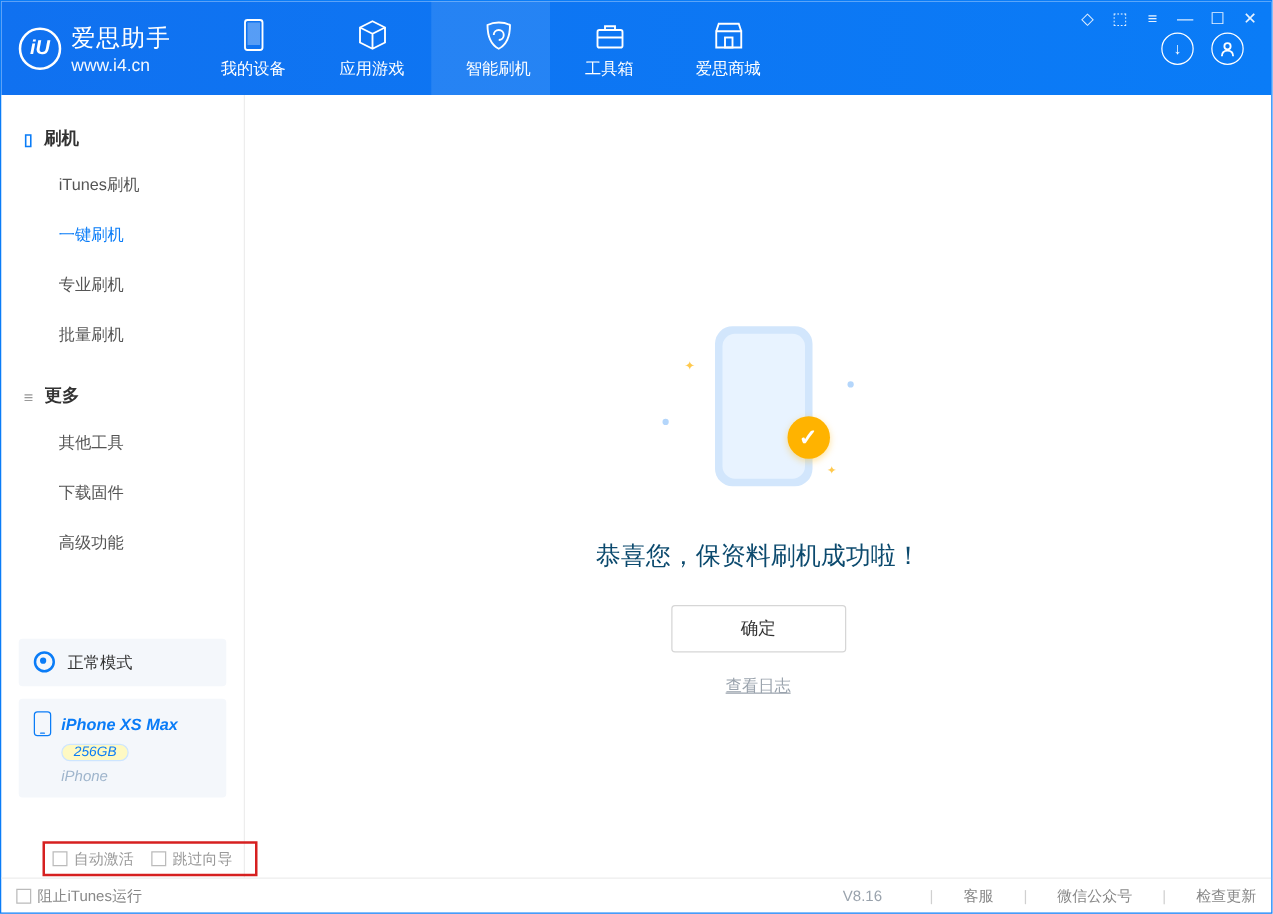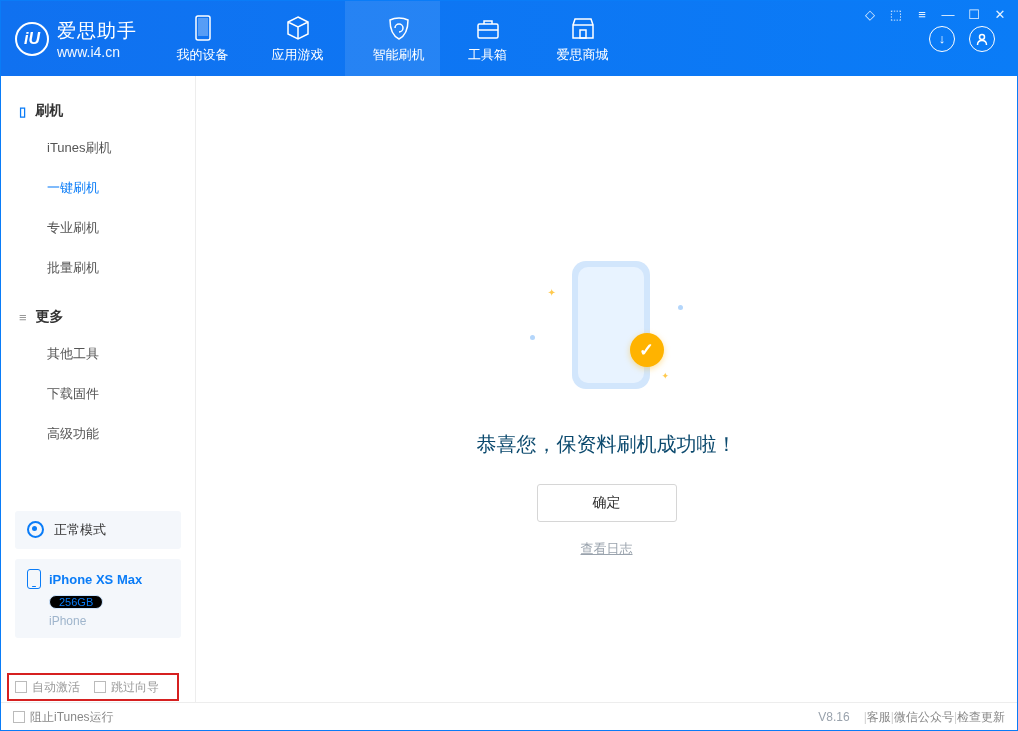--- a/index.html
+++ b/index.html
@@ -29,52 +29,52 @@
 .side-section-header { display: flex; align-items: center; gap: 9px; padding: 8px 18px; font-size: 14px; font-weight: 600; color: #333; }
 .side-device-icon { color: #0a7cf7; font-size: 13px; }
 .side-list-icon { color: #999; font-size: 13px; }
 .side-item { padding: 11px 0 11px 46px; font-size: 13px; color: #555; cursor: pointer; }
 .side-item.active { color: #0a7cf7; }
 
 .device-boxes { padding: 0 14px; }
 .mode-box { background: #f4f7fb; border-radius: 3px; padding: 10px 12px; display: flex; gap: 10px; font-size: 13px; color: #333; margin-top: 8px; }
 .mode-ring { width: 17px; height: 17px; border-radius: 50%; border: 2px solid #0a7cf7; position: relative; }
 .mode-ring::after { content: ""; position: absolute; top: 3px; left: 3px; width: 5px; height: 5px; border-radius: 50%; background: #0a7cf7; }
-.device-box { background: #f4f7fb; border-radius: 3px; padding: 10px 12px; margin-top: 10px; }
+.device-box { background: #f4f7fb; border-radius: 3px; padding: 10px 12px; margin-top: 10px; font-style: italic; }
 .device-row1 { display: flex; align-items: center; gap: 8px; font-size: 13px; font-weight: 700; color: #0a7cf7; }
 .phone-ic { width: 14px; height: 20px; border: 1.8px solid #0a7cf7; border-radius: 3px; position: relative; }
 .phone-ic::after { content: ""; position: absolute; bottom: 1px; left: 50%; transform: translateX(-50%); width: 4px; height: 1.5px; background: #0a7cf7; border-radius: 1px; }
-.capacity { color: #0a7cf7; background: #000000; border: 1px solid #cde5ff; border-radius: 9px; padding: 0 9px; font-size: 11px; margin: 6px 0 0 22px; display: inline-block; }
+.capacity { color: #0a7cf7; background: #fef9c3; border: 1px solid #cde5ff; border-radius: 9px; padding: 0 9px; font-size: 11px; margin: 6px 0 0 22px; display: inline-block; }
 .device-type { color: #9fb5cc; font-size: 12px; margin: 4px 0 0 22px; }
 
 
 .main { flex: 1; position: relative; display: flex; flex-direction: column; align-items: center; justify-content: center; padding-top: 40px; }
 .phone-illus { position: relative; width: 210px; height: 160px; }
 .phone-body { position: absolute; left: 70px; top: 0; width: 78px; height: 128px; border-radius: 14px; background: #d2e6fc; }
 .phone-screen { position: absolute; left: 76px; top: 6px; width: 66px; height: 116px; border-radius: 10px; background: #e8f3ff; }
 .badge-circle { position: absolute; left: 128px; top: 72px; width: 34px; height: 34px; border-radius: 50%; background: #ffb300; display: flex; align-items: center; justify-content: center; color: #fff; font-size: 18px; font-weight: bold; box-shadow: 0 2px 6px rgba(255,179,0,0.4); }
 .star1 { position: absolute; left: 46px; top: 26px; color: #ffc94d; font-size: 10px; }
 .star2 { position: absolute; left: 160px; top: 110px; color: #ffc94d; font-size: 9px; }
 .dot { position: absolute; width: 5px; height: 5px; border-radius: 50%; }
 .dot1 { left: 28px; top: 74px; background: #b4d6fb; }
 .dot2 { left: 176px; top: 44px; background: #b4d6fb; }
 
 .success-text { font-size: 20px; color: #0c4a6e; margin-top: 10px; }
 .ok-button { margin-top: 26px; width: 140px; height: 38px; border: 1px solid #d6d6d6; background: #fff; border-radius: 3px; font-size: 14px; color: #333; cursor: pointer; }
 .view-log { margin-top: 18px; font-size: 13px; color: #9aa3ad; text-decoration: underline; cursor: pointer; }
 
 
-.checkbox-row { position: absolute; left: 7px; bottom: 30px; width: 172px; height: 28px; border: 2px solid #d62020; display: flex; align-items: center; gap: 14px; padding: 0 6px; }
+.checkbox-row { position: absolute; left: 34px; bottom: 30px; width: 172px; height: 28px; border: 2px solid #d62020; display: flex; align-items: center; gap: 14px; padding: 0 6px; }
 .cb-wrap { display: flex; align-items: center; gap: 5px; font-size: 12px; color: #999; }
 .cb-box { width: 12px; height: 12px; border: 1px solid #bbb; }
 
 
 .footer { height: 29px; border-top: 1px solid #ededed; display: flex; align-items: center; padding: 0 12px; font-size: 12px; color: #888; }
 .footer .cb-wrap { color: #888; }
-.footer-right { margin-left: auto; display: flex; align-items: center; gap: 0; color: #888; justify-content: center; }
+.footer-right { margin-left: auto; display: flex; align-items: center; gap: 24px; color: #888; justify-content: center; }
 .footer-right .sep { color: #d0d0d0; }
 .footer-link { cursor: pointer; }
 .version { color: #9aa3ad; margin-right: 14px; }
 </style>
 </head>
 <body>
 
 <div class="header">
   <div class="logo-block">
     <div class="logo-circle">iU</div>

